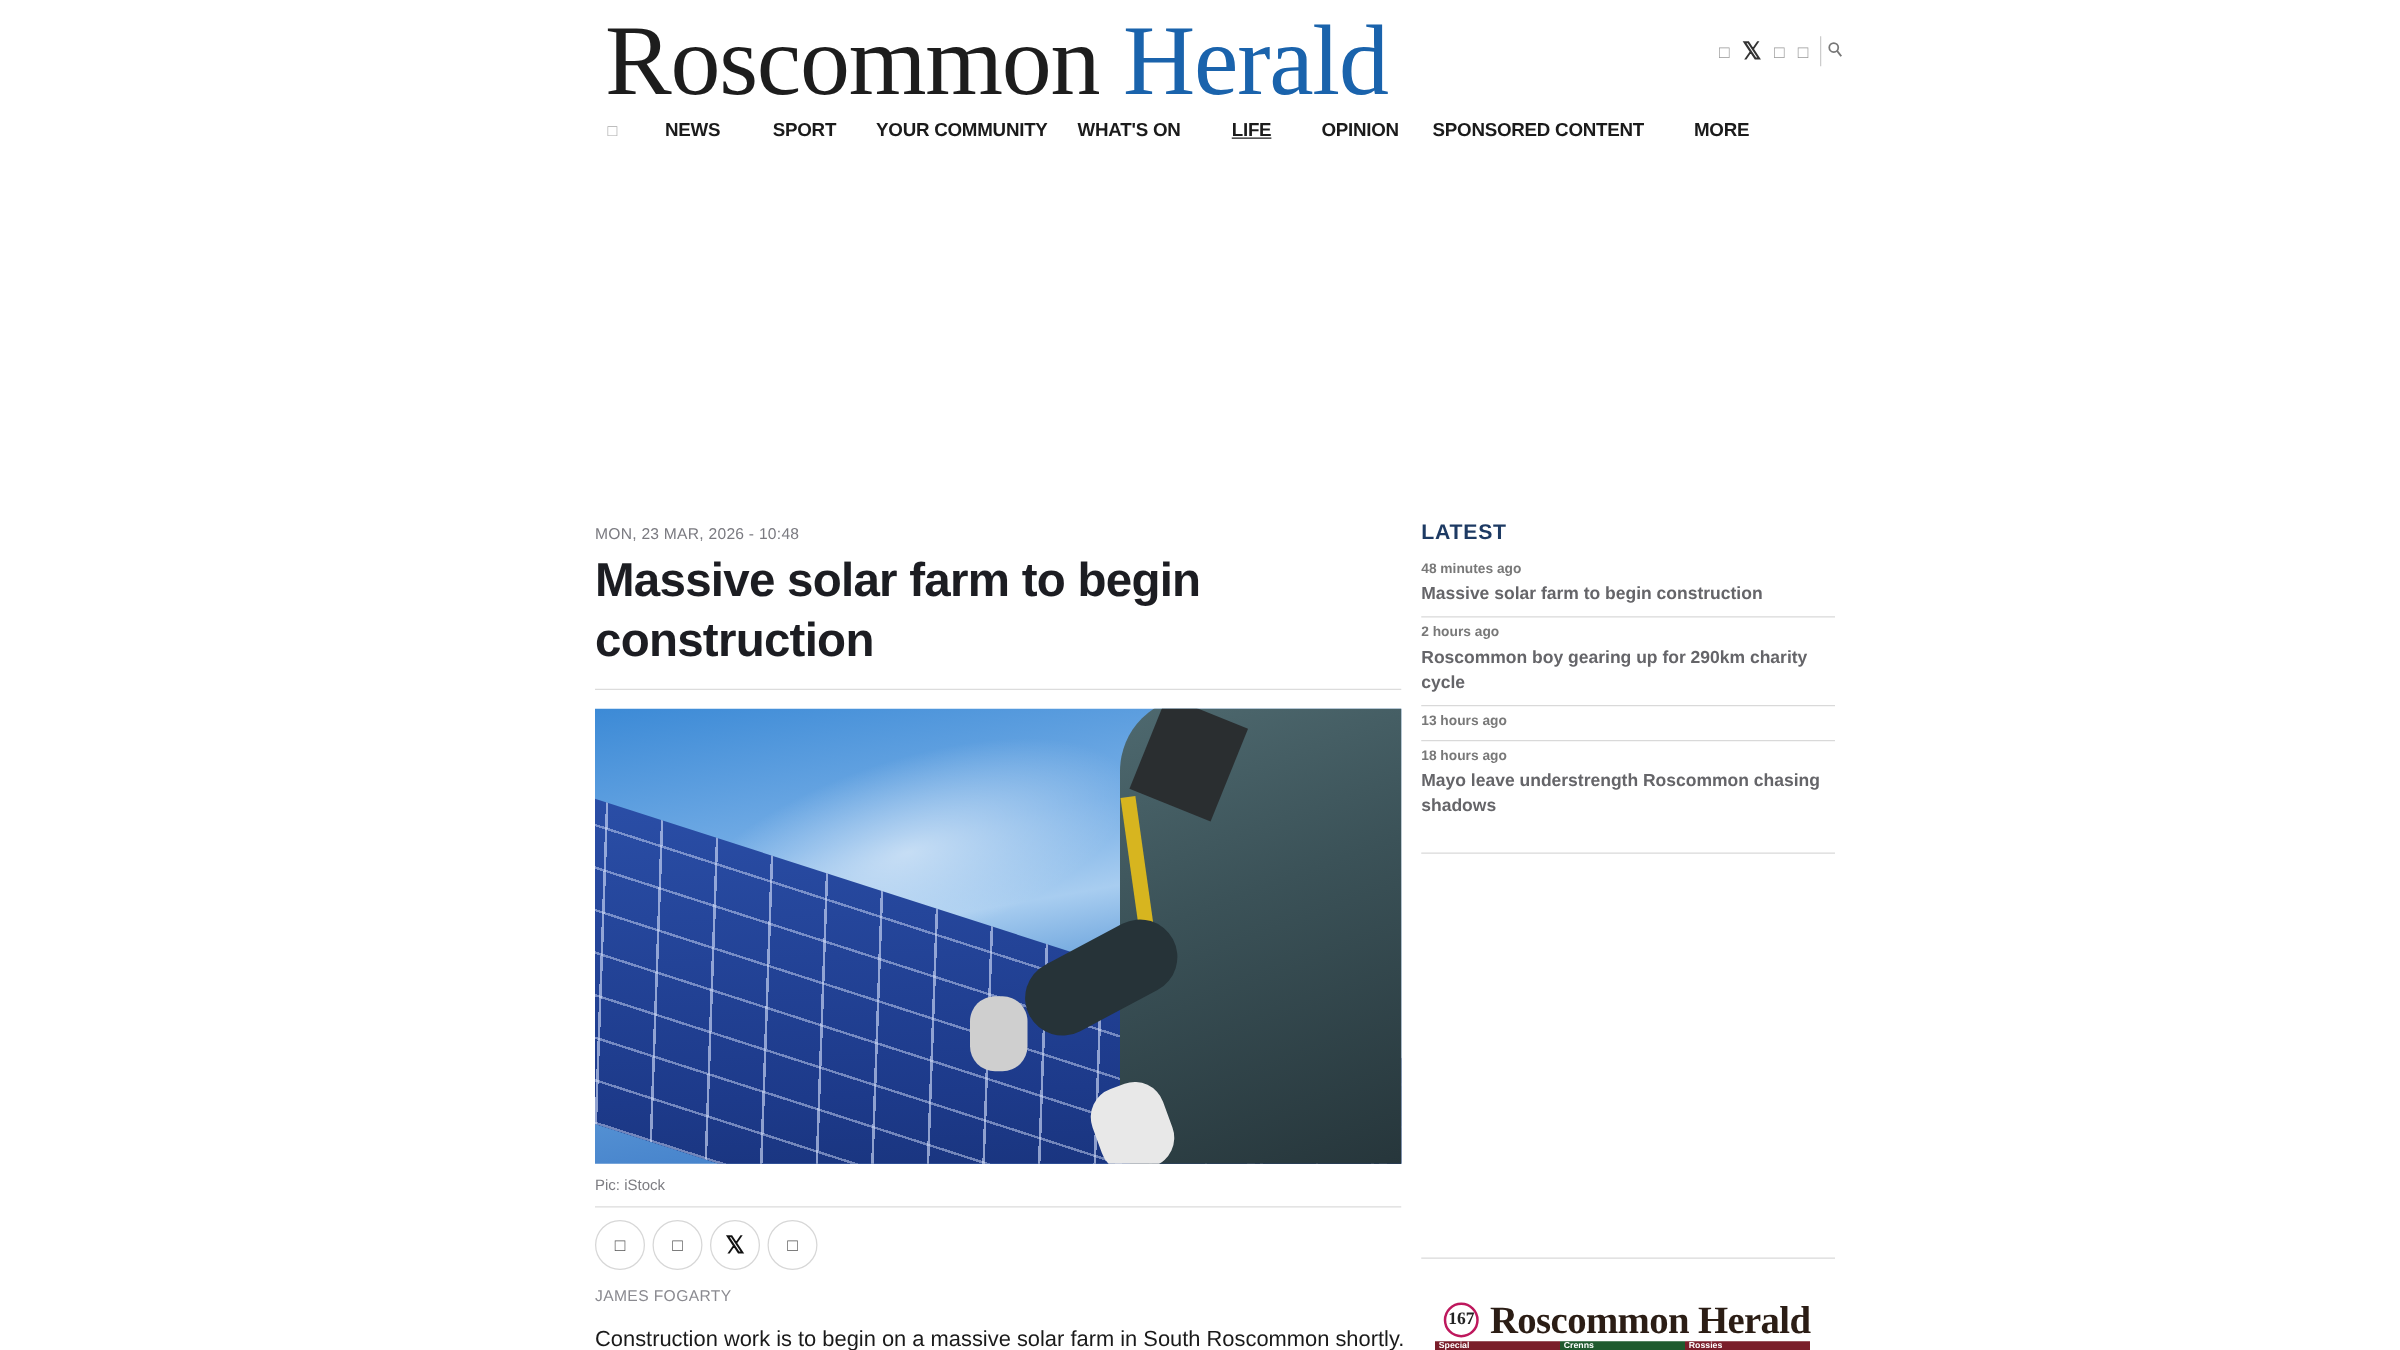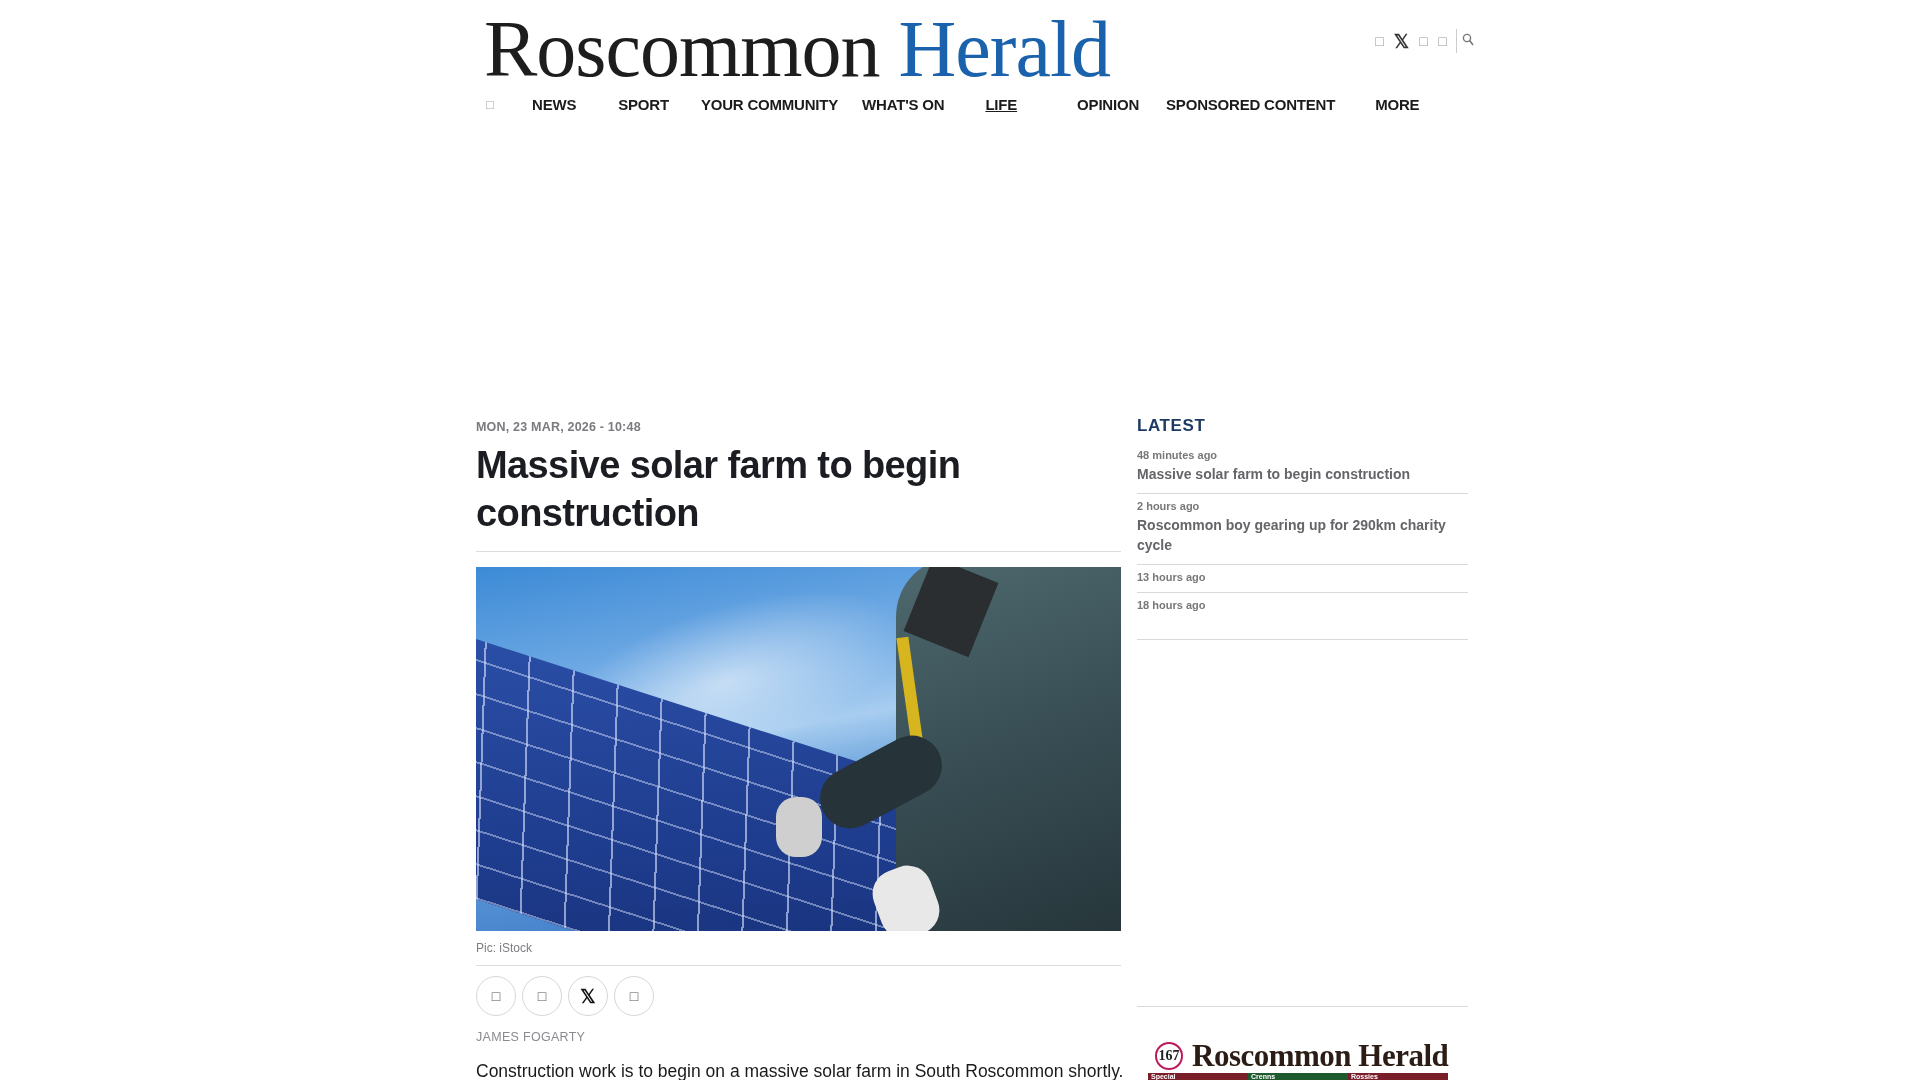--- a/index.html
+++ b/index.html
@@ -14,21 +14,21 @@
   .social .ic { font-size: 14px; color: #999; width: 18px; text-align: center; margin: 0 0.5px; }
   .social .x { font-size: 19px; color: #333; font-weight: bold; width: 24px; }
   .social .sep { width: 1px; height: 24px; background: #ccc; margin: 0 5px 0 4px; }
   .social .search { font-size: 14px; color: #777; width: 14px; }
 
   .nav { position: absolute; top: 92px; left: 486px; display: flex; align-items: center; height: 24px; }
   .nav .home { font-size: 13px; color: #aaa; width: 46px; }
   .nav a { font-size: 15px; font-weight: bold; color: #1b1b1b; text-decoration: none; letter-spacing: -0.2px; }
 
   .article { position: absolute; left: 476px; top: 420px; width: 645px; }
-  .date { font-size: 12.5px; font-weight: bold; color: #7a7a80; letter-spacing: 0.2px; }
+  .date { font-size: 12.5px; font-weight: normal; color: #7a7a80; letter-spacing: 0.2px; }
   .headline { font-size: 38px; font-weight: bold; color: #1c1d22; line-height: 48px; margin-top: 7px; letter-spacing: -0.6px; }
   .rule { height: 1px; background: #dcdcdc; }
 
   .hero { position: absolute; left: 476px; top: 567px; width: 645px; height: 364px; overflow: hidden;
     background: linear-gradient(170deg, #3c8ad6 0%, #76aee6 30%, #a8cdf0 45%, #5f9bd8 60%, #2e6cc0 100%); }
   .hero .sky-streak { position: absolute; left: 60px; top: 40px; width: 380px; height: 150px; background: radial-gradient(ellipse at center, rgba(255,255,255,0.55), rgba(255,255,255,0) 70%); transform: rotate(-18deg); }
   .hero .panel { position: absolute; left: -40px; top: 175px; width: 720px; height: 260px; transform: skewY(16deg) rotate(2deg);
     background:
       repeating-linear-gradient(90deg, rgba(220,230,255,0.6) 0 2px, transparent 2px 44px),
       repeating-linear-gradient(0deg, rgba(220,230,255,0.45) 0 2px, transparent 2px 34px),
@@ -88,21 +88,21 @@
       </svg>
   </span>
 </div>
 
 <div class="nav">
   <span class="home">□</span>
   <a style="margin-right:42px;">NEWS</a>
   <a style="margin-right:32px;">SPORT</a>
   <a style="margin-right:24px;">YOUR COMMUNITY</a>
   <a style="margin-right:41px;">WHAT'S ON</a>
-  <a style="margin-right:60px;text-decoration:underline;">LIFE</a>
+  <a style="margin-right:40px;text-decoration:underline;">LIFE</a>
   <a style="margin-right:27px;">OPINION</a>
   <a style="margin-right:40px;">SPONSORED CONTENT</a>
   <a>MORE</a>
 </div>
 
 <div class="article">
   <div class="date">MON, 23 MAR, 2026 - 10:48</div>
   <h1 class="headline">Massive solar farm to begin construction</h1>
   <div class="rule" style="margin-top:14px;"></div>
 </div>
@@ -148,20 +148,21 @@
     </div>
     <div class="latest-item">
       <div class="time">2 hours ago</div>
       <div class="title">Roscommon boy gearing up for 290km charity cycle</div>
     </div>
     <div class="latest-item">
       <div class="time">13 hours ago</div>
     </div>
     <div class="latest-item last">
       <div class="time">18 hours ago</div>
+      <div class="title">Mayo leave understrength Roscommon chasing shadows</div>
     </div>
   </div>
 </aside>
 
 <div class="ad-space"></div>
 
 <div class="paper">
   <div class="badge">167</div>
   <div class="mast">Roscommon Herald</div>
   <div class="strip">

